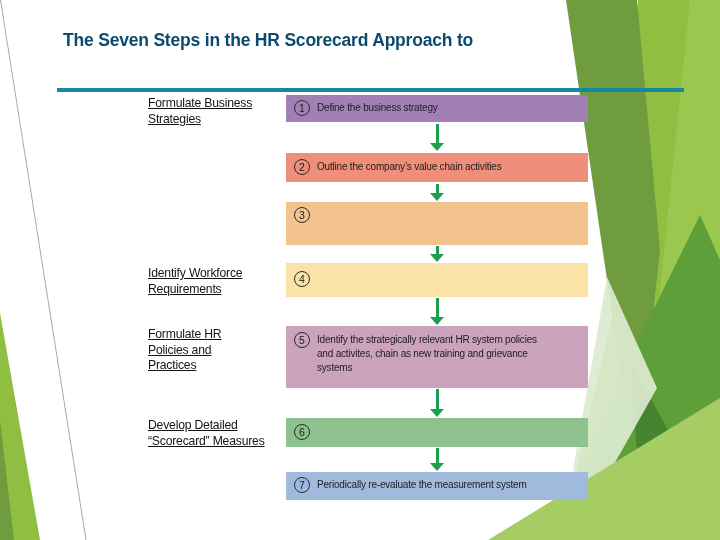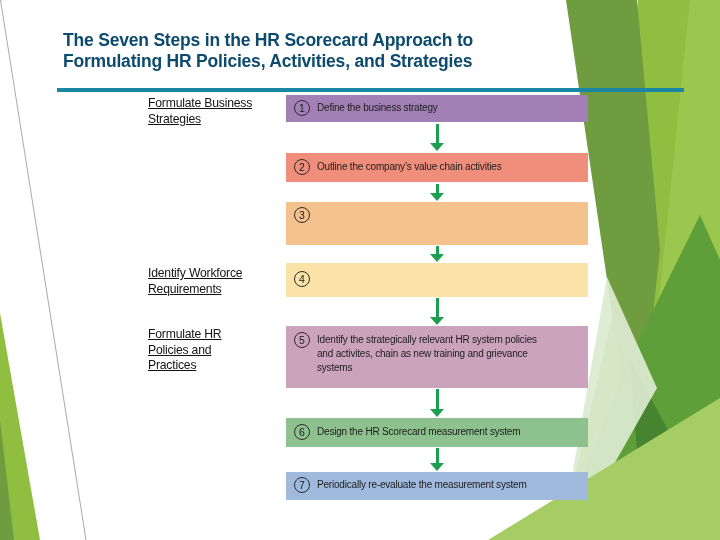--- a/index.html
+++ b/index.html
@@ -70,32 +70,33 @@
     <div class="g-pale"></div>
     <div class="g-corner"></div>
     <div class="lw-bright"></div>
     <div class="lw-dark"></div>
     <div class="hairline1"></div>
     <div class="hairline2"></div>
   </div>
 
   <div class="title">
     <div>The Seven Steps in the HR Scorecard Approach to</div>
-    <div>Formulating HR Policies, Activities, and Strategies</div>
   </div>
 
   <div class="rule"></div>
 
   <div class="stage" style="top:96px">Formulate Business
 Strategies</div>
   <div class="stage" style="top:327px">Formulate HR
 Policies and
 Practices</div>
   <div class="stage" style="top:266px">Identify Workforce
 Requirements</div>
+  <div class="stage" style="top:418px">Develop Detailed
+“Scorecard” Measures</div>
 
   <div class="stepbox" style="top: 95px; height: 27px; padding-top: 6px; background-color: rgb(162, 127, 181);">
     <span class="num">1</span>
     <span class="lbl">Define the business strategy</span>
   </div>
   <div class="stepbox" style="top: 153px; height: 29px; padding-top: 7px; background-color: rgb(239, 142, 122);">
     <span class="num">2</span>
     <span class="lbl">Outline the company’s value chain activities</span>
   </div>
   <div class="stepbox" style="top: 202px; height: 43px; padding-top: 6px; background-color: rgb(244, 194, 140);">
@@ -105,21 +106,20 @@
     <span class="num">4</span>
   </div>
   <div class="stepbox" style="top: 326px; height: 62px; padding-top: 7px; background-color: rgb(203, 163, 188);">
     <span class="num">5</span>
     <span class="lbl">Identify the strategically relevant HR system policies
 and activites, chain as new training and grievance
 systems</span>
   </div>
   <div class="stepbox" style="top: 418px; height: 29px; padding-top: 7px; background-color: rgb(141, 193, 141);">
     <span class="num">6</span>
-    <span class="lbl">Design the HR Scorecard measurement system</span>
   </div>
   <div class="stepbox" style="top: 472px; height: 28px; padding-top: 6px; background-color: rgb(159, 186, 221);">
     <span class="num">7</span>
     <span class="lbl">Periodically re-evaluate the measurement system</span>
   </div>
 
   <div class="arrow" style="top:124px;height:27px">
       <div class="stem"></div>
       <div class="head"></div>
     </div>

